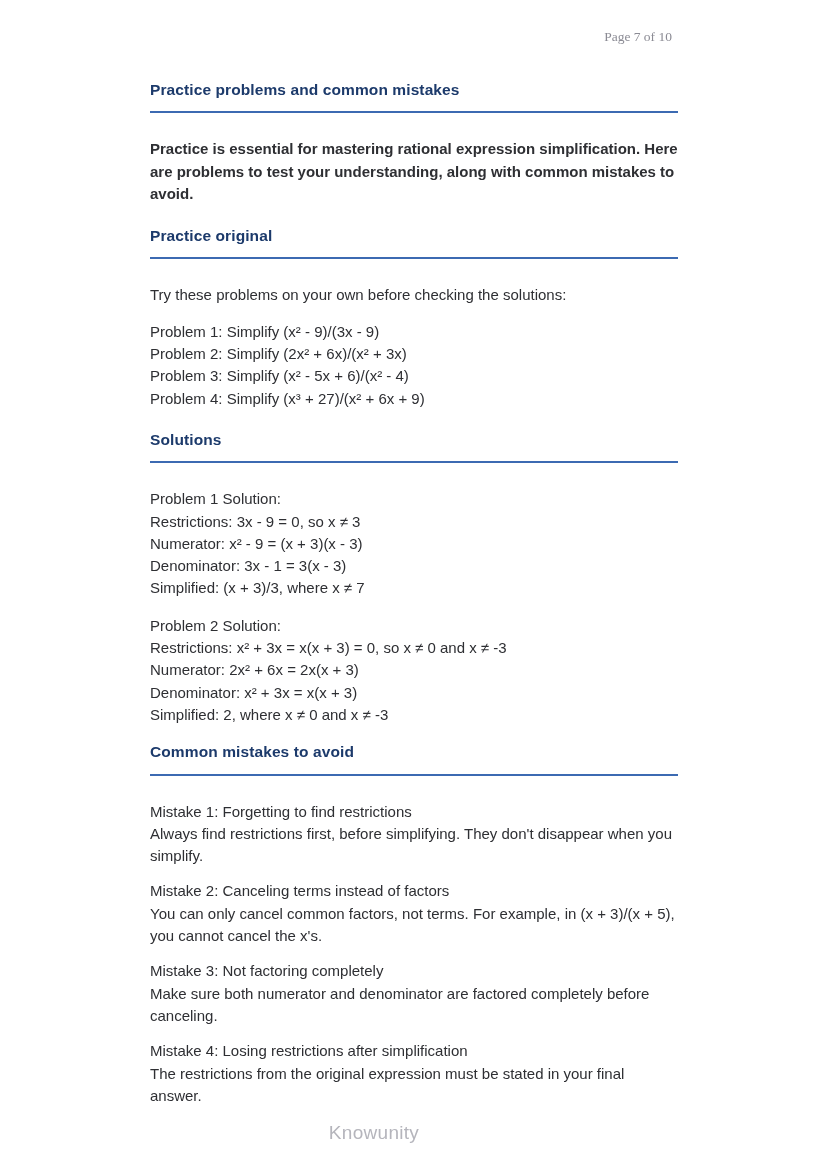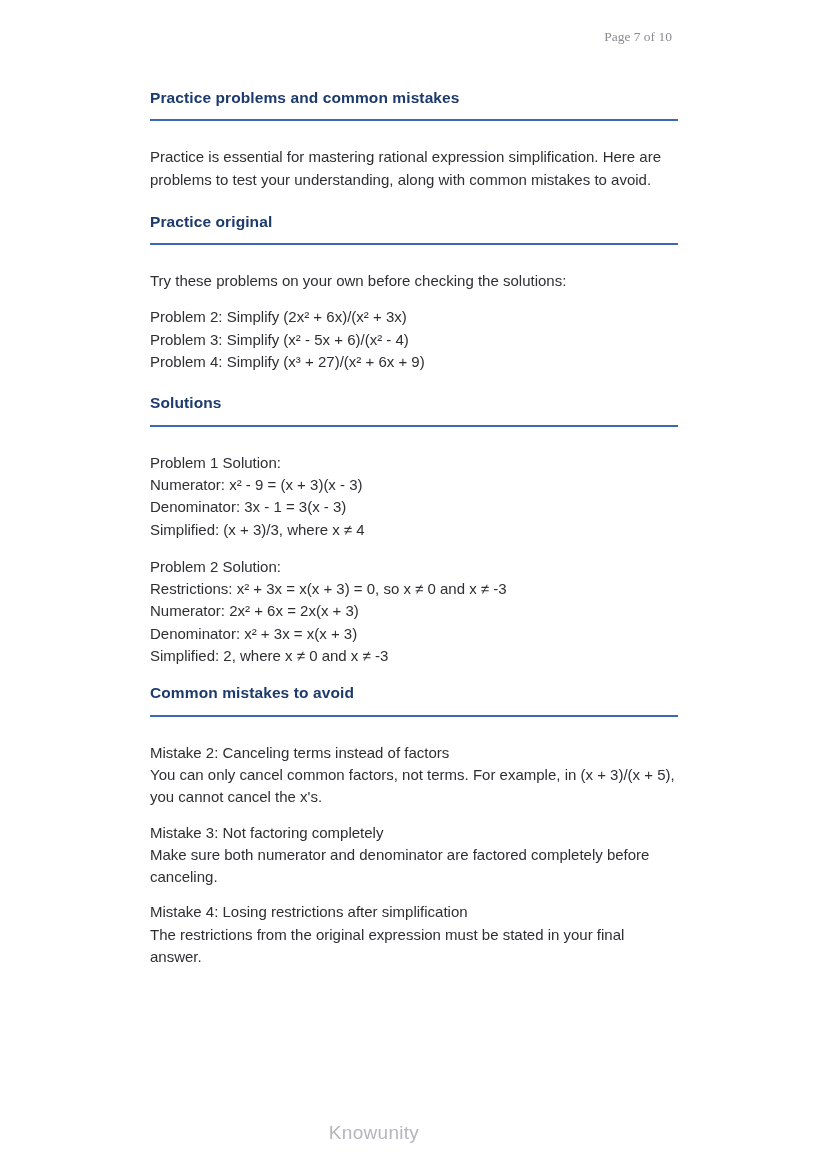--- a/index.html
+++ b/index.html
@@ -20,42 +20,42 @@
     top: 29px;
     right: 76px;
     font-family: "Liberation Serif", "DejaVu Serif", serif;
     font-size: 13.5px;
     color: #8b8b94;
   }
 
   .content {
     position: absolute;
     left: 150px;
-    top: 87px;
+    top: 79px;
     width: 528px;
     font-size: 15px;
     line-height: 22.3px;
     color: #2e2f33;
   }
 
   .sec-head { margin: 0 0 25px 0; }
   .sec-title {
     margin: 0;
     font-size: 15.5px;
     font-weight: bold;
     color: #1c3a6b;
     letter-spacing: 0.1px;
   }
   .rule {
     height: 2px;
     background: #3c6ab2;
     margin-top: 10px;
   }
 
-  .para { margin: 0 0 20px 0; }
+  .para { margin: 0 0 20px 0; font-weight: bold; }
   .lead { margin: 0 0 14px 0; }
   .problem-list { margin: 0 0 19px 0; }
   .line { margin: 0; }
   .sol-block { margin: 0 0 15px 0; }
   .mistake { margin: 0 0 13px 0; }
   .mistake-title { margin: 0; }
   .mistake-body { margin: 0; }
 
   .footer-brand {
     position: absolute;
@@ -85,54 +85,60 @@
       <p class="para">Practice is essential for mastering rational expression simplification. Here are problems to test your understanding, along with common mistakes to avoid.</p>
     </section>
 
     <section>
       <div class="sec-head">
         <h2 class="sec-title">Practice original</h2>
         <div class="rule"></div>
       </div>
       <p class="lead">Try these problems on your own before checking the solutions:</p>
       <div class="problem-list">
+        <div class="line">Problem 1: Simplify (x² - 9)/(3x - 9)</div>
         <div class="line">Problem 2: Simplify (2x² + 6x)/(x² + 3x)</div>
         <div class="line">Problem 3: Simplify (x² - 5x + 6)/(x² - 4)</div>
         <div class="line">Problem 4: Simplify (x³ + 27)/(x² + 6x + 9)</div>
       </div>
     </section>
 
     <section>
       <div class="sec-head">
         <h2 class="sec-title">Solutions</h2>
         <div class="rule"></div>
       </div>
 
       <div class="sol-block">
         <div class="line">Problem 1 Solution:</div>
+        <div class="line">Restrictions: 3x - 9 = 0, so x ≠ 3</div>
         <div class="line">Numerator: x² - 9 = (x + 3)(x - 3)</div>
         <div class="line">Denominator: 3x - 1 = 3(x - 3)</div>
-        <div class="line">Simplified: (x + 3)/3, where x ≠ 4</div>
+        <div class="line">Simplified: (x + 3)/3, where x ≠ 7</div>
       </div>
 
       <div class="sol-block">
         <div class="line">Problem 2 Solution:</div>
         <div class="line">Restrictions: x² + 3x = x(x + 3) = 0, so x ≠ 0 and x ≠ -3</div>
         <div class="line">Numerator: 2x² + 6x = 2x(x + 3)</div>
         <div class="line">Denominator: x² + 3x = x(x + 3)</div>
         <div class="line">Simplified: 2, where x ≠ 0 and x ≠ -3</div>
       </div>
     </section>
 
     <section>
       <div class="sec-head">
         <h2 class="sec-title">Common mistakes to avoid</h2>
         <div class="rule"></div>
       </div>
 
+      <div class="mistake">
+        <p class="mistake-title">Mistake 1: Forgetting to find restrictions</p>
+        <p class="mistake-body">Always find restrictions first, before simplifying. They don't disappear when you simplify.</p>
+      </div>
 
       <div class="mistake">
         <p class="mistake-title">Mistake 2: Canceling terms instead of factors</p>
         <p class="mistake-body">You can only cancel common factors, not terms. For example, in (x + 3)/(x + 5), you cannot cancel the x's.</p>
       </div>
 
       <div class="mistake">
         <p class="mistake-title">Mistake 3: Not factoring completely</p>
         <p class="mistake-body">Make sure both numerator and denominator are factored completely before canceling.</p>
       </div>

